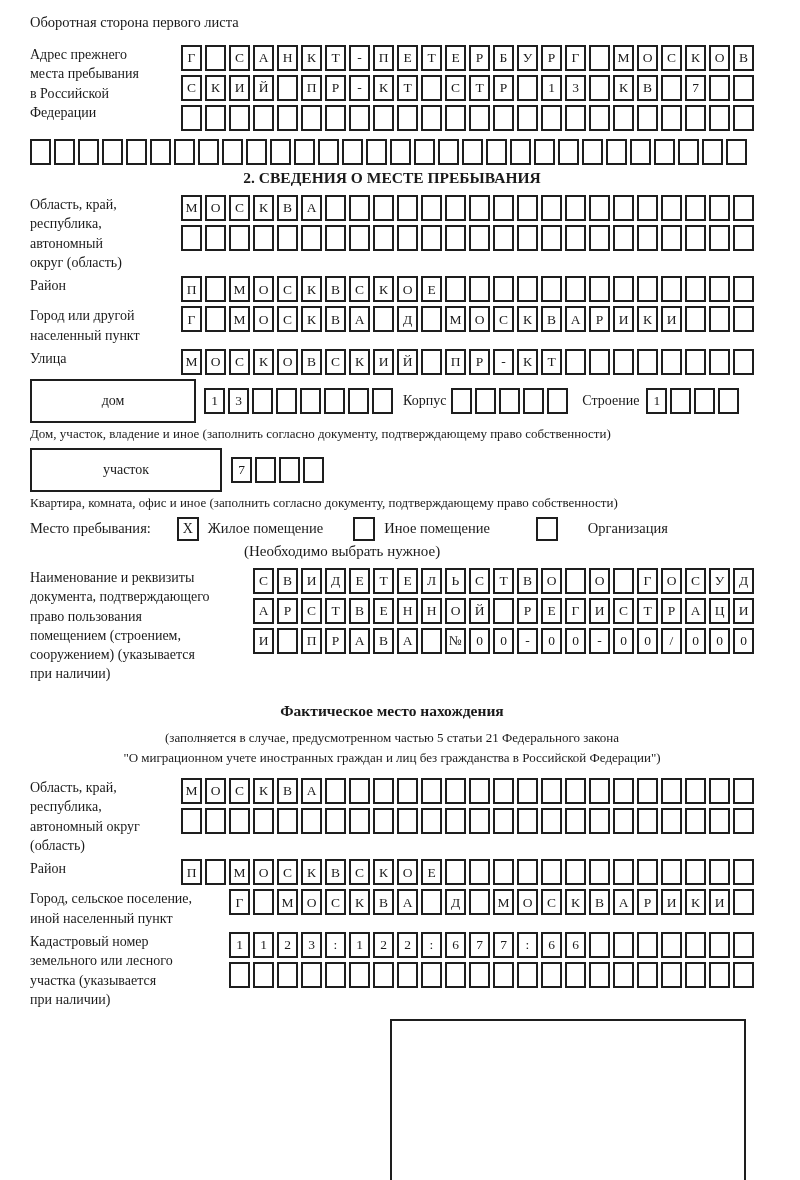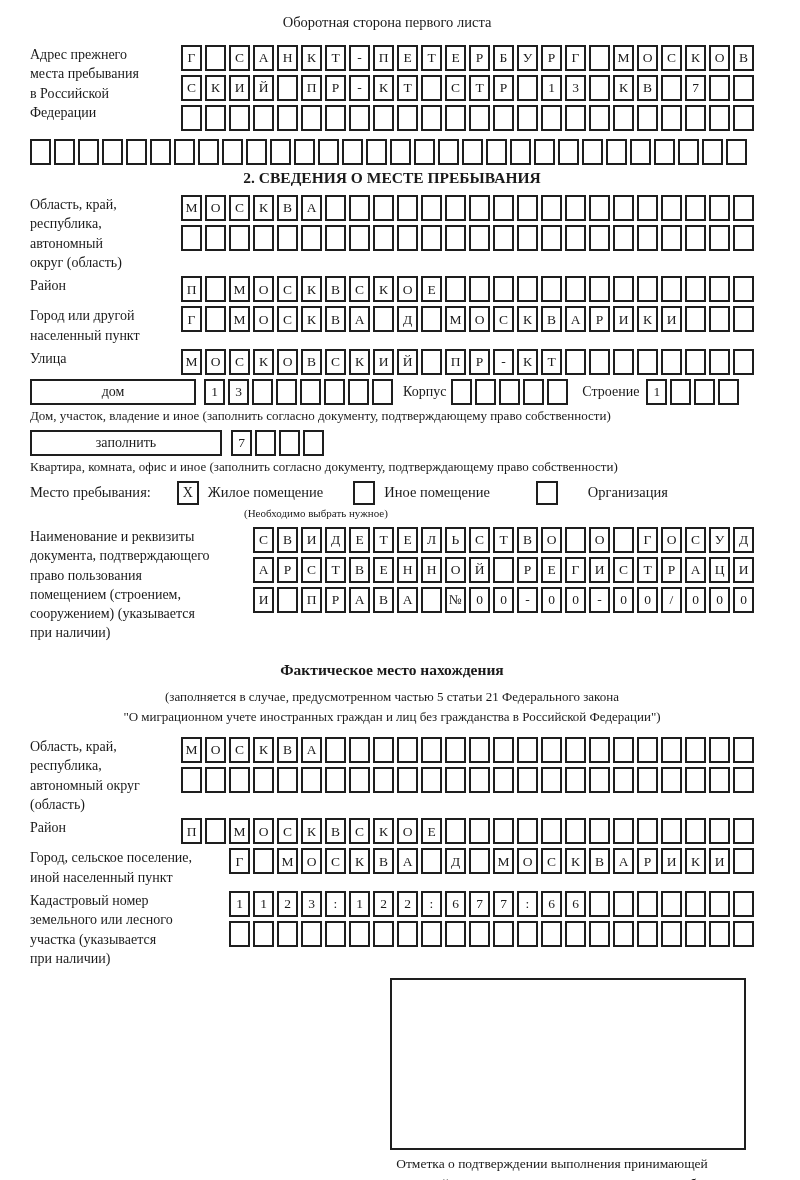--- a/index.html
+++ b/index.html
@@ -1,45 +1,45 @@
 <!DOCTYPE html>
 <html lang="ru"><head>
 <meta charset="utf-8">
 <style>
   html,body{margin:0;padding:0;background:#fff;}
   body{width:800px;height:1180px;overflow:hidden;color:#1a1a1a;
        font-family:"Liberation Serif","DejaVu Serif",serif;}
   .sheet{box-sizing:border-box;width:800px;height:1180px;padding:14px 46px 0 30px;}
-  .header-note{text-align:center;font-size:14.5px;padding-right:10px;margin-bottom:14px;}
+  .header-note{text-align:left;font-size:14.5px;padding-right:10px;margin-bottom:14px;}
 
   .field-row{display:flex;align-items:flex-start;margin-bottom:4px;gap:12px;}
   .field-label{font-size:14px;line-height:1.38;white-space:pre-line;flex:0 0 auto;}
   .rows-col{margin-left:auto;display:flex;flex-direction:column;align-items:flex-end;}
   .cells{display:flex;gap:3px;margin-left:auto;}
   .cells.left{margin-left:0;}
   .cell-row{margin-bottom:4px;}
   .cell{flex:0 0 17px;width:17px;height:22px;border:2px solid #1e1e1e;background:#fff;
         display:flex;align-items:center;justify-content:center;
         font-size:13.5px;line-height:1;}
   .caption{font-size:12.5px;}
   .caption.center{text-align:center;}
   .section-title{text-align:center;font-weight:bold;font-size:15.5px;margin:2px 0 8px;}
 
   .house-row{display:flex;align-items:center;margin-bottom:3px;}
-  .label-box{box-sizing:border-box;border:2px solid #1e1e1e;height:26px;
+  .label-box{box-sizing:border-box;border:2px solid #1e1e1e;height:44px;
              display:flex;align-items:center;justify-content:center;font-size:14px;}
   .dom-box{width:166px;}
   .kv-box{width:192px;}
   .inline-label{font-size:14px;}
   .small-caption{font-size:13px;margin:2px 0 6px;}
 
   .stay-row{display:flex;align-items:center;font-size:14.5px;margin:4px 0 2px;}
   .checkbox{box-sizing:border-box;width:22px;height:24px;border:2px solid #1e1e1e;
             display:flex;align-items:center;justify-content:center;font-size:14px;}
-  .stay-hint{font-size:11px;padding-left:214px;margin-bottom:8px;}
+  .stay-hint{font-size:15px;padding-left:214px;margin-bottom:8px;}
 
   .fact-title{text-align:center;font-weight:bold;font-size:15.5px;margin:18px 0 8px;}
   .fact-note{text-align:center;font-size:13px;line-height:1.55;white-space:pre-line;margin-bottom:10px;}
 
   .confirm-wrap{width:404px;margin-left:auto;margin-top:10px;}
   .confirm-box{box-sizing:border-box;width:356px;height:172px;border:2px solid #1e1e1e;
                margin-left:auto;margin-right:8px;}
   .confirm-caption{text-align:center;font-size:13.5px;line-height:1.45;white-space:pre-line;margin-top:4px;}
 </style>
 </head>
@@ -346,21 +346,21 @@
     <div class="cells left" style="margin-left:7px;">
         <span class="cell">1</span>
         <span class="cell"></span>
         <span class="cell"></span>
         <span class="cell"></span>
       </div>
   </div>
   <div class="small-caption">Дом, участок, владение и иное (заполнить согласно документу, подтверждающему право собственности)</div>
 
   <div class="house-row">
-    <div class="label-box kv-box">заполнить</div>
+    <div class="label-box kv-box">участок</div>
     <div class="cells left" style="margin-left:9px;">
         <span class="cell">7</span>
         <span class="cell"></span>
         <span class="cell"></span>
         <span class="cell"></span>
       </div>
   </div>
   <div class="small-caption">Квартира, комната, офис и иное (заполнить согласно документу, подтверждающему право собственности)</div>
 
   <div class="stay-row">

